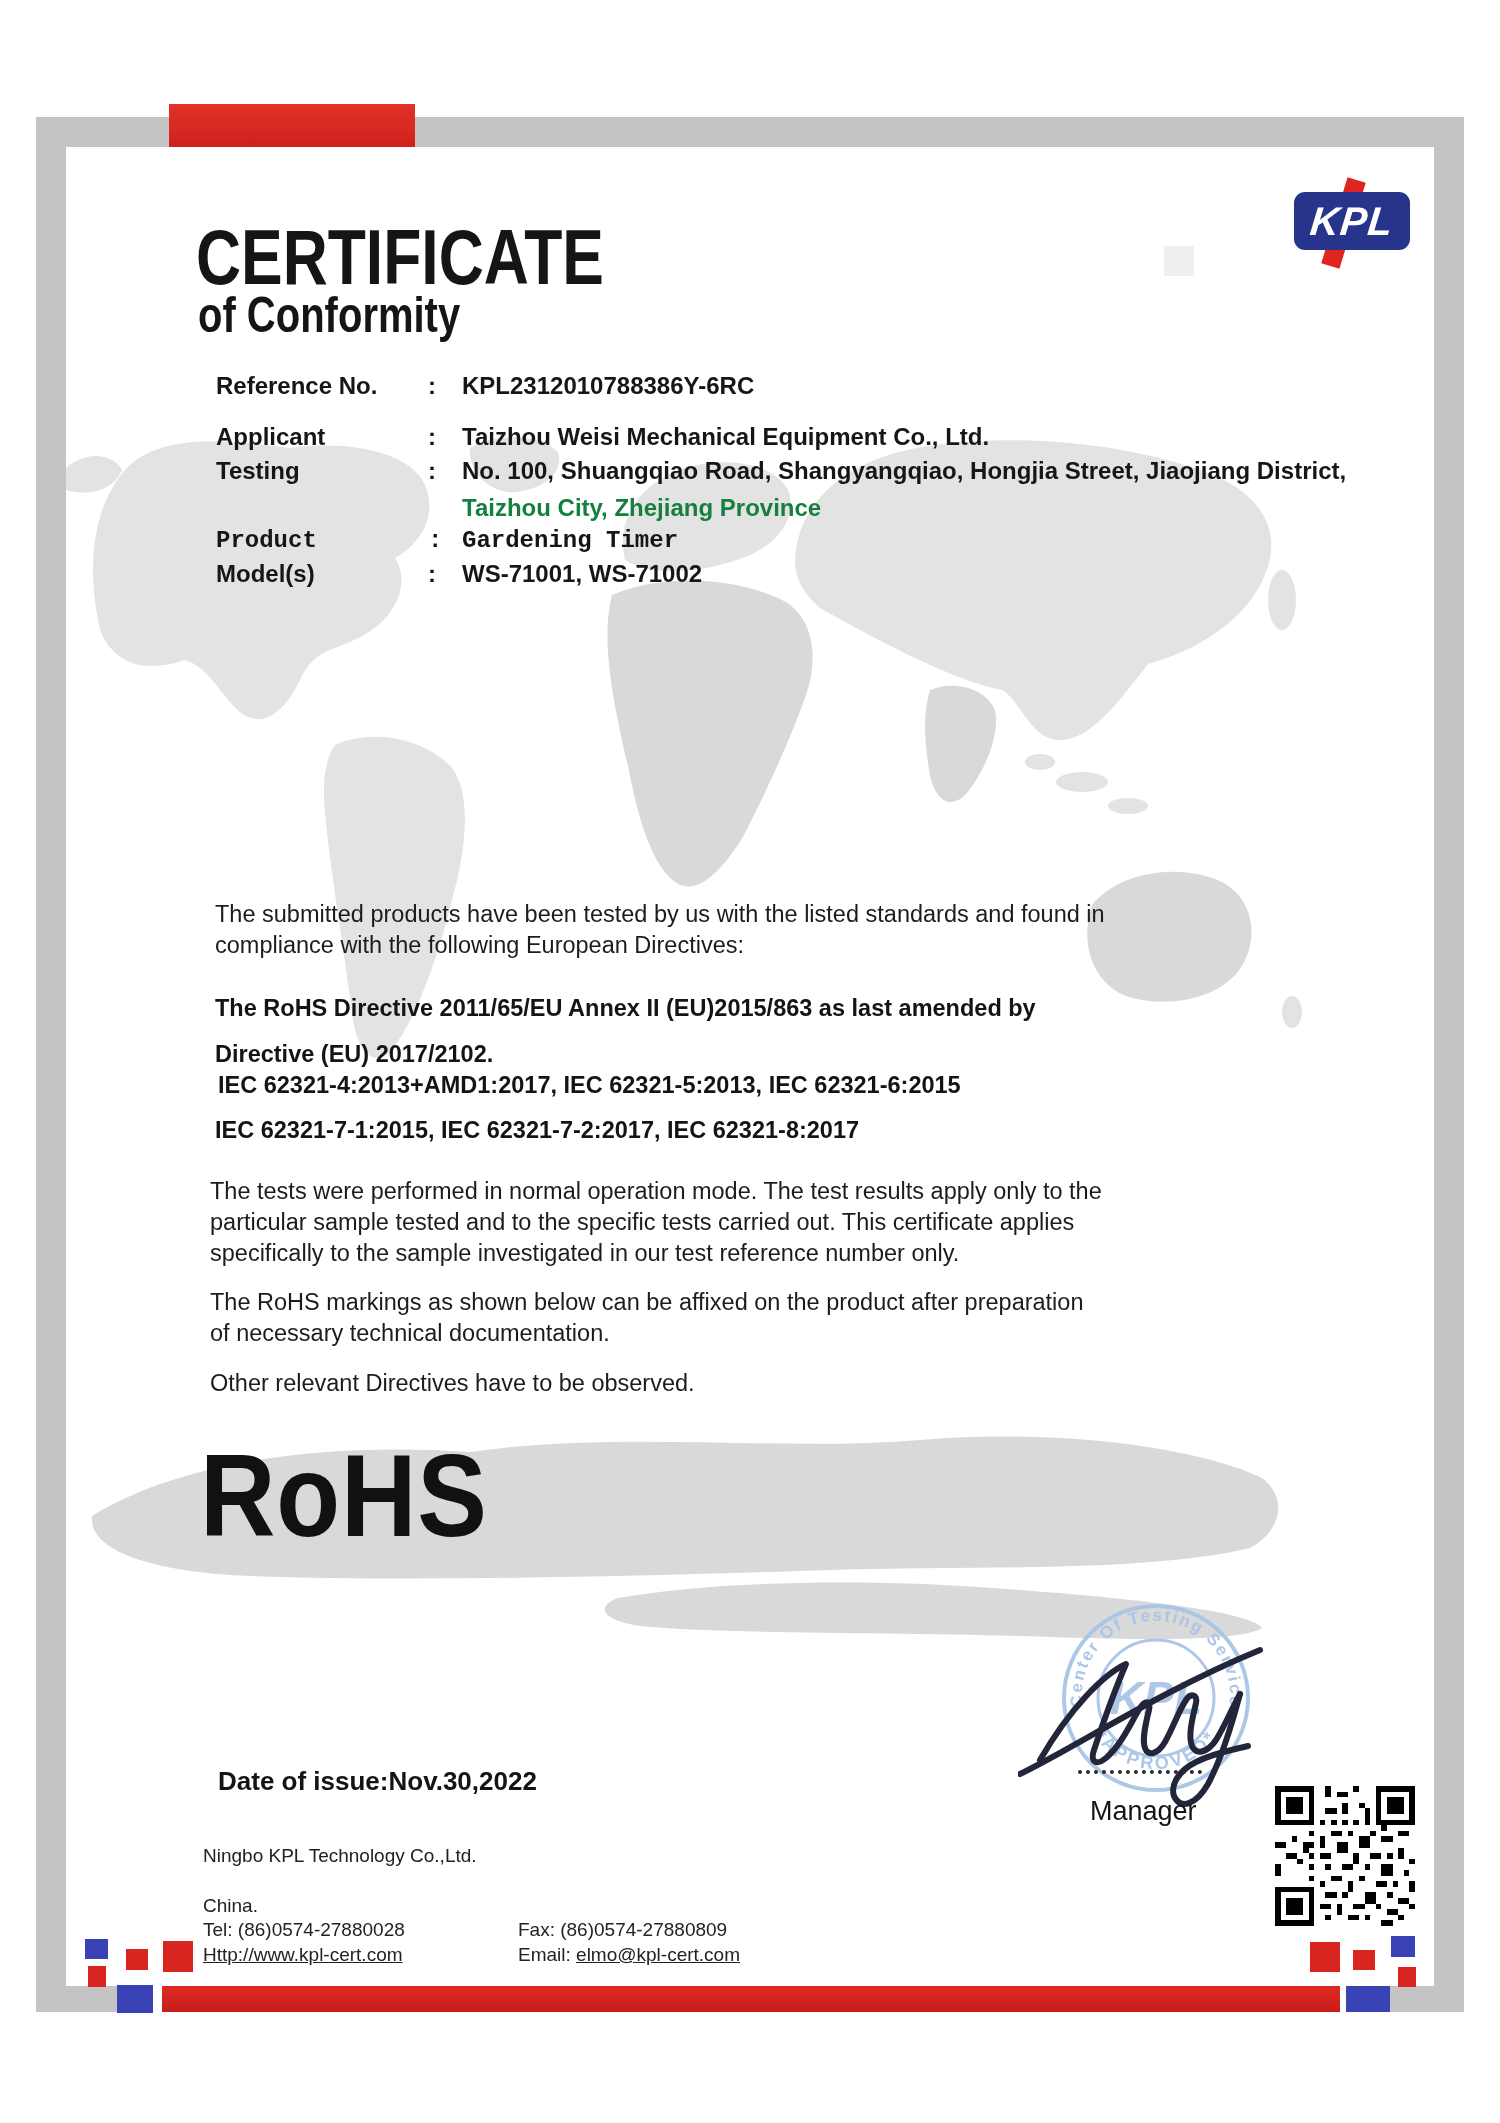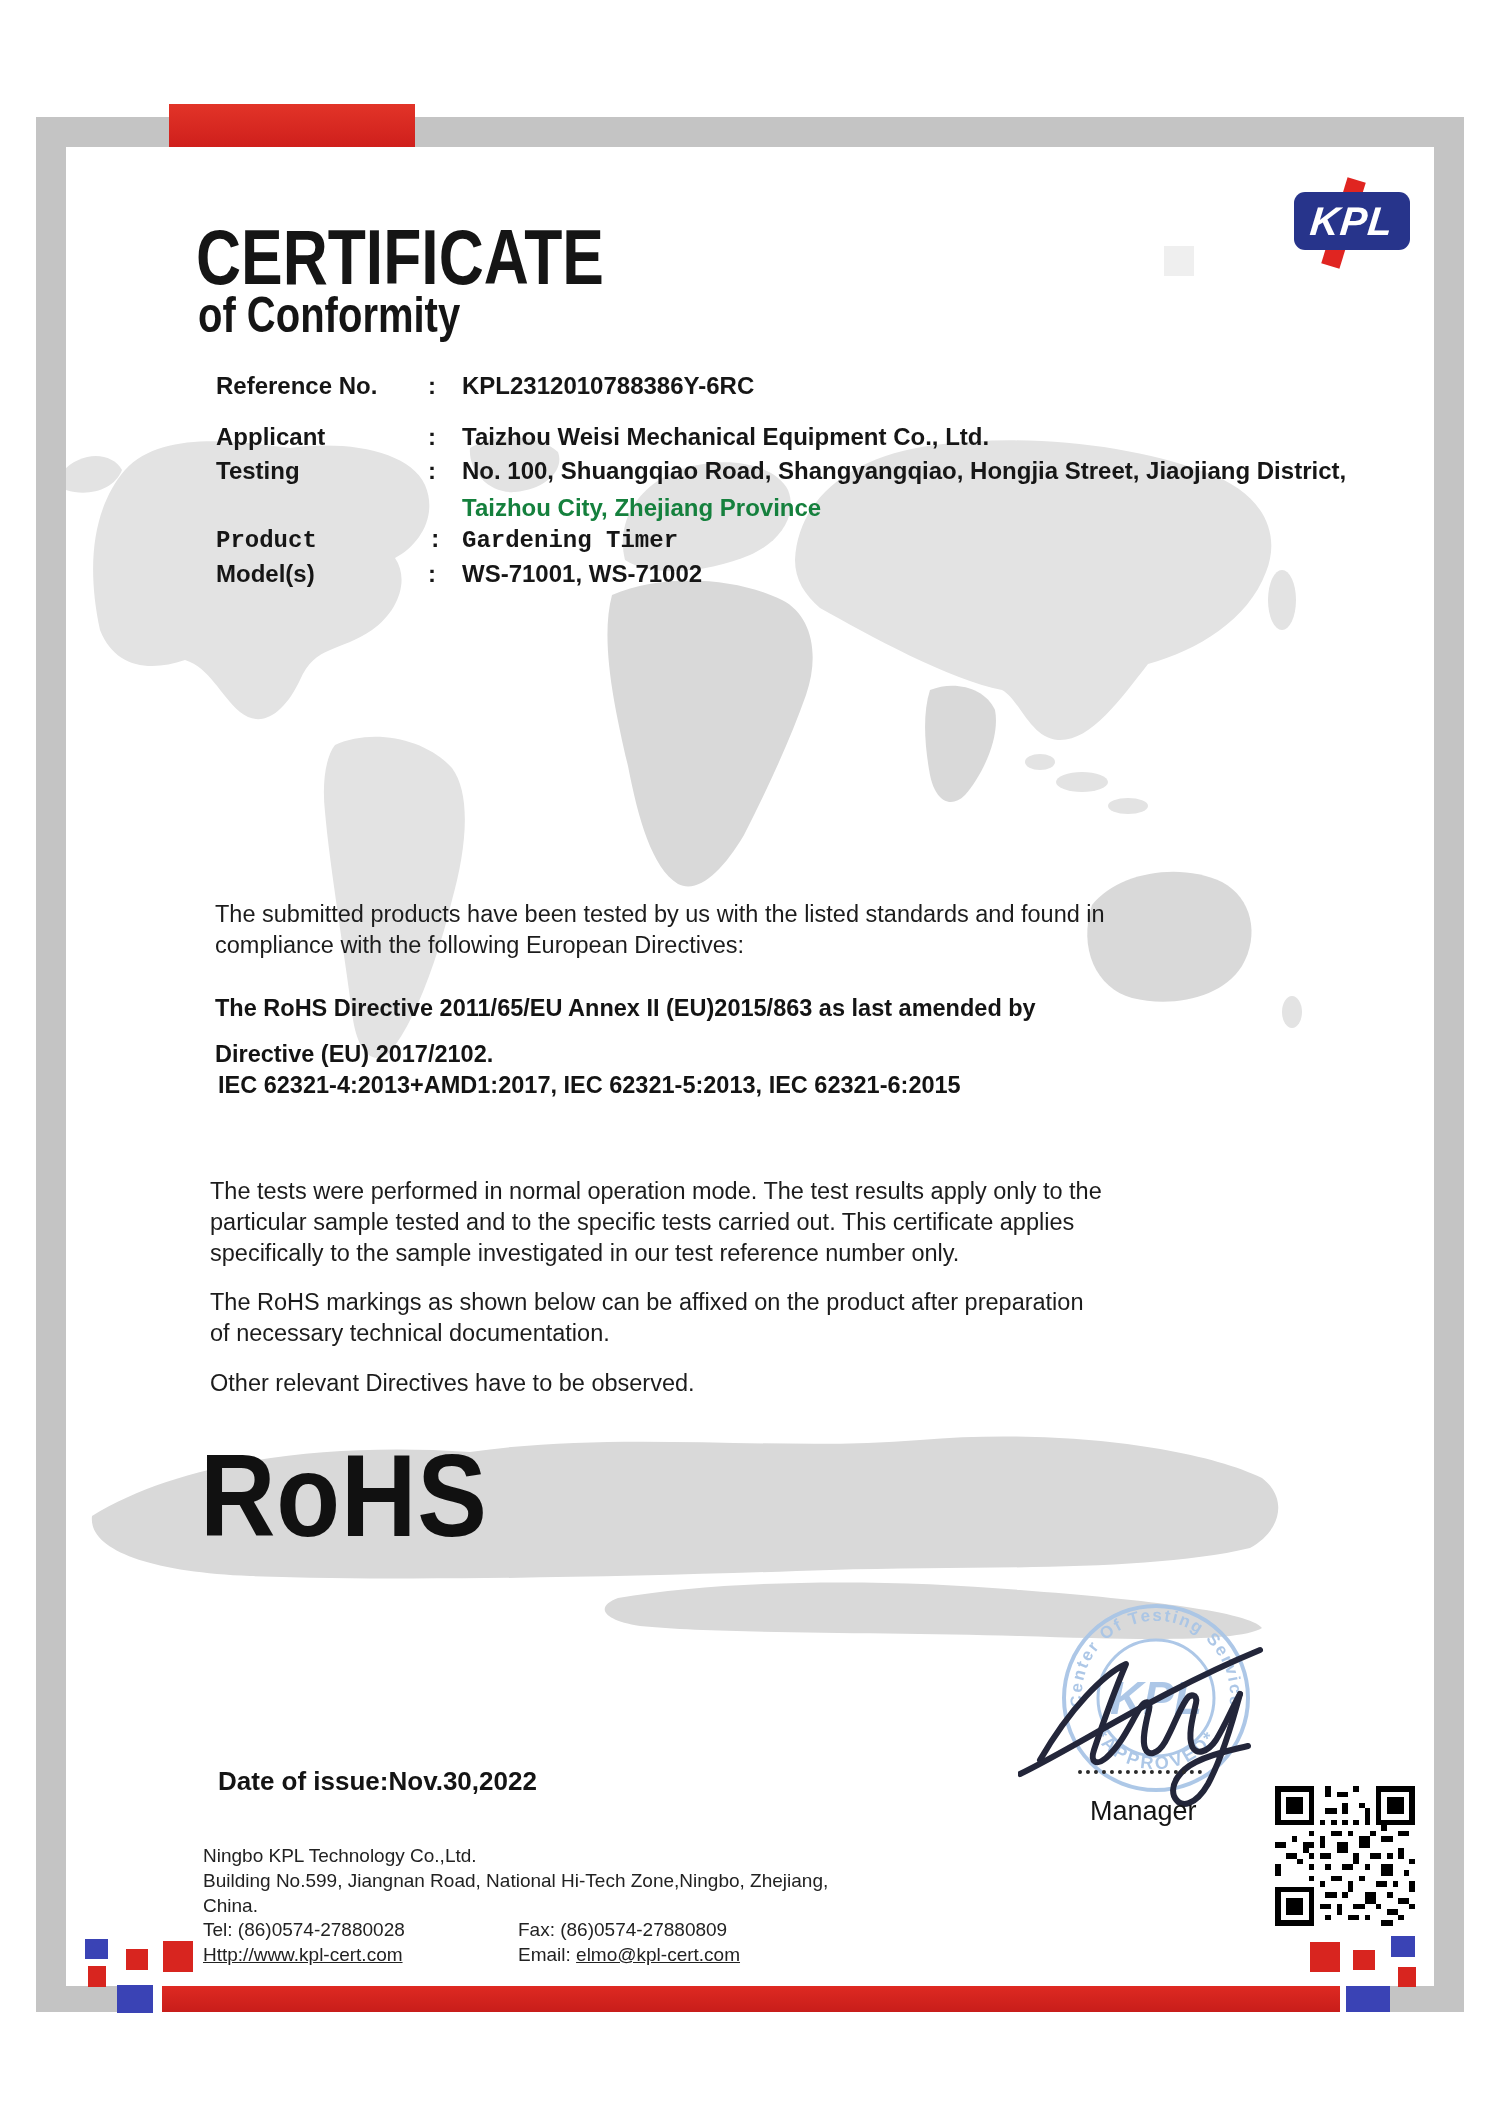--- a/index.html
+++ b/index.html
@@ -130,20 +130,21 @@
   <div class="row" style="top:527px;font-family:Liberation Mono, monospace;">
     <span class="lab">Product</span><span class="col">:</span><span class="val">Gardening Timer</span>
   </div>
   <div class="row" style="top:560px;">
     <span class="lab">Model(s)</span><span class="col">:</span><span class="val">WS-71001, WS-71002</span>
   </div>
 
   <div class="para" style="left:215px;top:899px;width:910px;">The submitted products have been tested by us with the listed standards and found in compliance with the following European Directives:</div>
   <div class="parab" style="left:215px;top:985px;width:840px;line-height:46px;">The RoHS Directive 2011/65/EU Annex II (EU)2015/863 as last amended by Directive (EU) 2017/2102.</div>
   <div class="parab" style="left:218px;top:1072px;white-space:nowrap;">IEC 62321-4:2013+AMD1:2017, IEC 62321-5:2013, IEC 62321-6:2015</div>
+  <div class="parab" style="left:215px;top:1117px;white-space:nowrap;">IEC 62321-7-1:2015, IEC 62321-7-2:2017, IEC 62321-8:2017</div>
   <div class="para" style="left:210px;top:1176px;width:915px;">The tests were performed in normal operation mode. The test results apply only to the particular sample tested and to the specific tests carried out. This certificate applies specifically to the sample investigated in our test reference number only.</div>
   <div class="para" style="left:210px;top:1368px;white-space:nowrap;">Other relevant Directives have to be observed.</div>
   <div class="para" style="left:210px;top:1287px;width:890px;">The RoHS markings as shown below can be affixed on the product after preparation of necessary technical documentation.</div>
 
   <div class="abs rohs">RoHS</div>
 
   <svg class="abs" style="left:1018px;top:1588px;" width="252" height="235" viewBox="0 0 252 235">
     <defs>
       <path id="arcTop" d="M70,136 A74,74 0 1 1 206,136"></path>
       <path id="arcBot" d="M66,96 A73,73 0 1 0 210,96"></path>
@@ -164,21 +165,20 @@
       <path d="M222,106 C214,136 204,170 190,196 C178,217 162,222 156,208 C152,196 162,182 178,174 C196,165 214,162 230,158"></path>
       <path d="M2,186 C60,158 140,104 242,62"></path>
     </g>
   </svg>
   <div class="abs dotline"></div>
   <div class="abs manager">Manager</div>
 
   <div class="abs dateline">Date of issue:Nov.30,2022</div>
 
   <div class="foot" style="top:1845px;">Ningbo KPL Technology Co.,Ltd.</div>
-  <div class="foot" style="top:1870px;">Building No.599, Jiangnan Road, National Hi-Tech Zone,Ningbo, Zhejiang,</div>
   <div class="foot" style="top:1895px;">China.</div>
   <div class="foot" style="top:1919px;">
     <span class="w315">Tel: (86)0574-27880028</span><span>Fax: (86)0574-27880809</span>
   </div>
   <div class="foot" style="top:1944px;">
     <span class="w315"><span class="u">Http://www.kpl-cert.com</span></span><span>Email:</span>&nbsp;<span class="u">elmo@kpl-cert.com</span>
   </div>
 
   <svg class="abs" style="left:1275px;top:1786px;" width="140" height="140" viewBox="0 0 25 25" shape-rendering="crispEdges">
     <rect x="0" y="0" width="25" height="25" fill="#fff"></rect>

